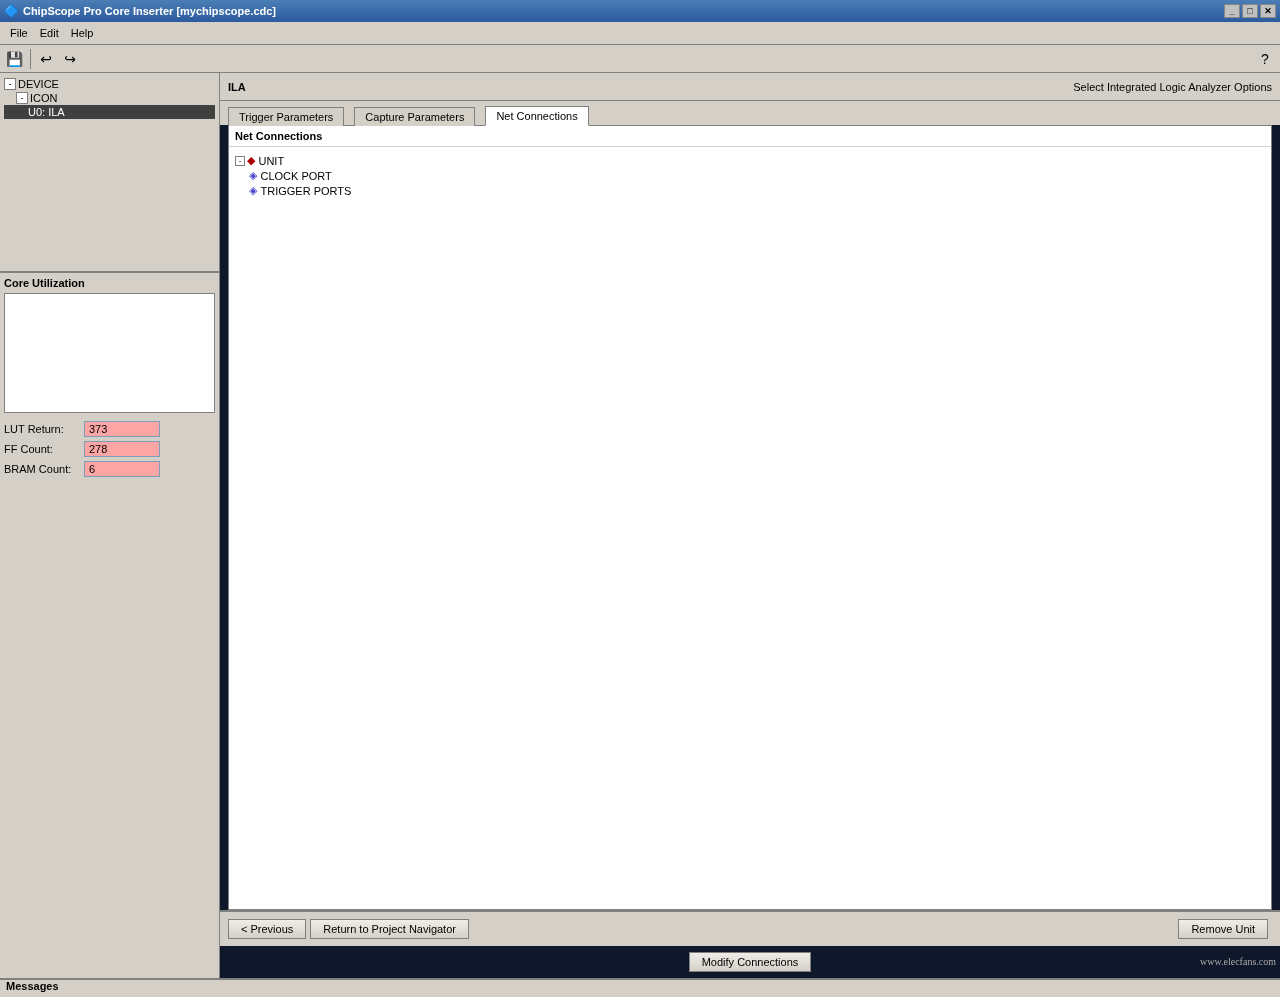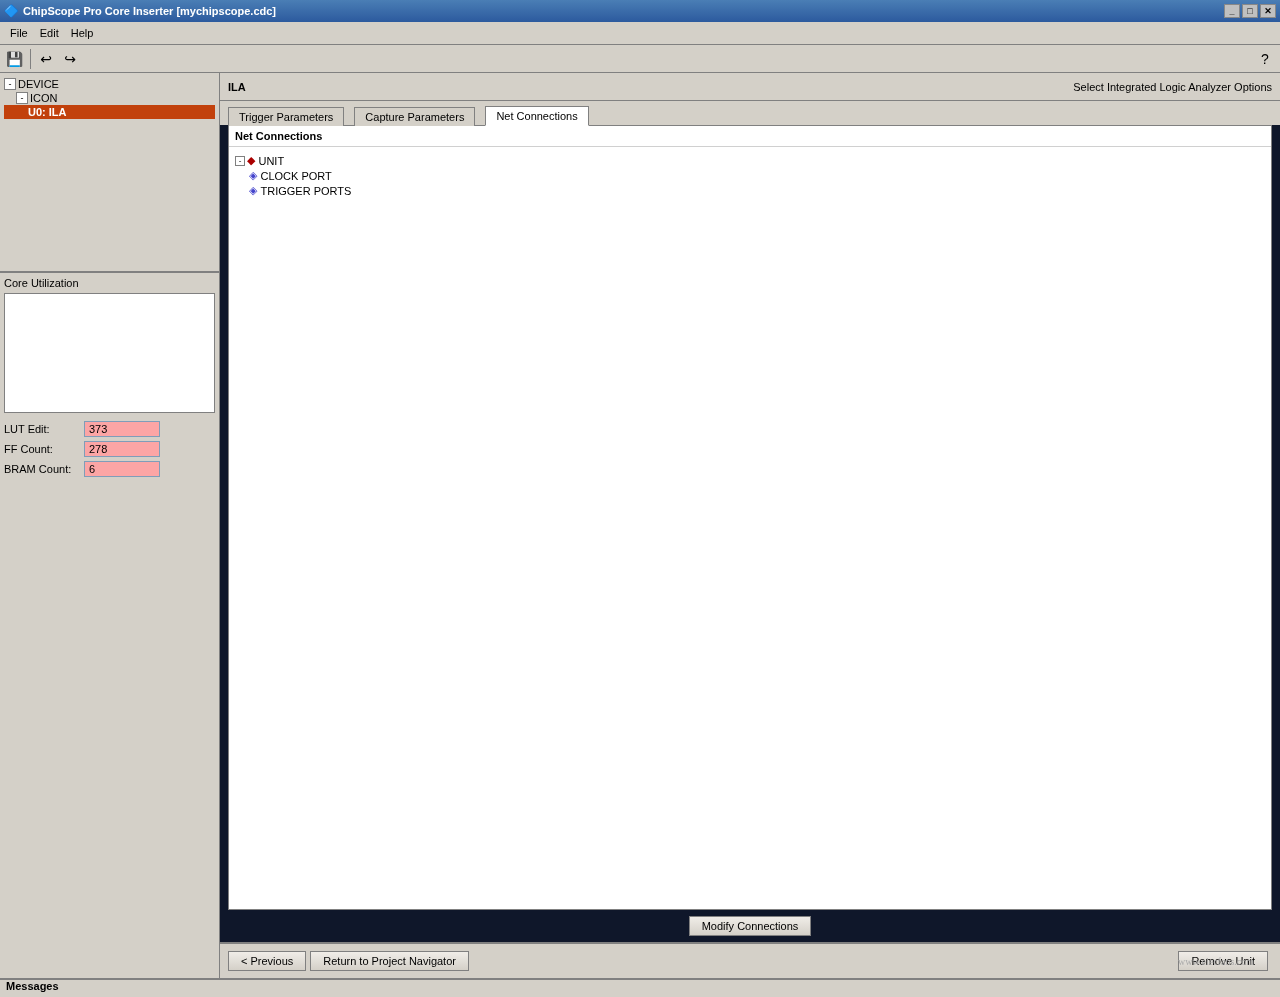--- a/index.html
+++ b/index.html
@@ -78,28 +78,28 @@
       flex: 0 0 200px;
       border-bottom: 2px solid #808080;
       overflow: auto;
       padding: 4px;
     }
     .tree-item { display: flex; align-items: center; padding: 1px 0; cursor: pointer; }
     .tree-expand { width: 12px; height: 12px; border: 1px solid #808080; background: white; display: inline-flex; align-items: center; justify-content: center; font-size: 9px; margin-right: 2px; cursor: pointer; }
     .tree-label { font-size: 11px; }
     .tree-indent-1 { padding-left: 12px; }
     .tree-indent-2 { padding-left: 24px; }
-    .tree-selected { background: #c2410c; color: white; font-weight: bold; }
+    .tree-selected { background: #404040; color: white; }
 
     
     #core-util-section {
       flex: 1;
       padding: 4px;
     }
-    #core-util-section h4 { font-size: 11px; margin-bottom: 4px; font-weight: normal; }
+    #core-util-section h4 { font-size: 11px; margin-bottom: 4px; font-weight: bold; }
     #util-box {
       background: white;
       border: 1px solid #808080;
       height: 120px;
       margin-bottom: 8px;
     }
     .util-row { display: flex; align-items: center; margin-bottom: 4px; }
     .util-label { width: 80px; font-size: 11px; }
     .util-value {
       border: 1px solid #7f9db9;
@@ -230,21 +230,21 @@
       overflow: auto;
       padding: 4px 6px;
       font-size: 11px;
       font-family: monospace;
     }
 
     
     #watermark {
       position: fixed;
       bottom: 30px;
-      right: 26px;
+      right: 4px;
       font-size: 10px;
       color: #aaa;
       font-family: serif;
     }
   </style>
 </head>
 <body>
 
 <div id="title-bar">
   <span class="icon">🔷</span>
@@ -293,21 +293,21 @@
       </div>
       <div class="tree-item tree-indent-2 tree-selected">
         <span class="tree-label">U0: ILA</span>
       </div>
     </div>
 
     <div id="core-util-section">
       <h4>Core Utilization</h4>
       <div id="util-box"></div>
       <div class="util-row">
-        <span class="util-label">LUT Edit:</span>
+        <span class="util-label">LUT Return:</span>
         <span class="util-value">373</span>
       </div>
       <div class="util-row">
         <span class="util-label">FF Count:</span>
         <span class="util-value">278</span>
       </div>
       <div class="util-row">
         <span class="util-label">BRAM Count:</span>
         <span class="util-value">6</span>
       </div>
@@ -342,30 +342,30 @@
           <span class="net-label">CLOCK PORT</span>
         </div>
 
         <div class="net-tree-item net-indent-1">
           <span style="color:#4444cc; margin-right:3px; font-size:11px;">◈</span>
           <span class="net-label">TRIGGER PORTS</span>
         </div>
       </div>
     </div>
 
-    <div id="action-bar">
-      <button class="action-btn">Modify Connections</button>
-    </div>
-
     <div id="nav-bar">
       <button class="nav-btn">&lt; Previous</button>
       <button class="nav-btn">Return to Project Navigator</button>
       <button class="nav-btn nav-right">Remove Unit</button>
     </div>
 
+    <div id="action-bar">
+      <button class="action-btn">Modify Connections</button>
+    </div>
+
   </div>
 </div>
 
 <div id="messages-panel">
   <div id="messages-header">Messages</div>
   <div id="messages-content">
     
     
     
   </div>

